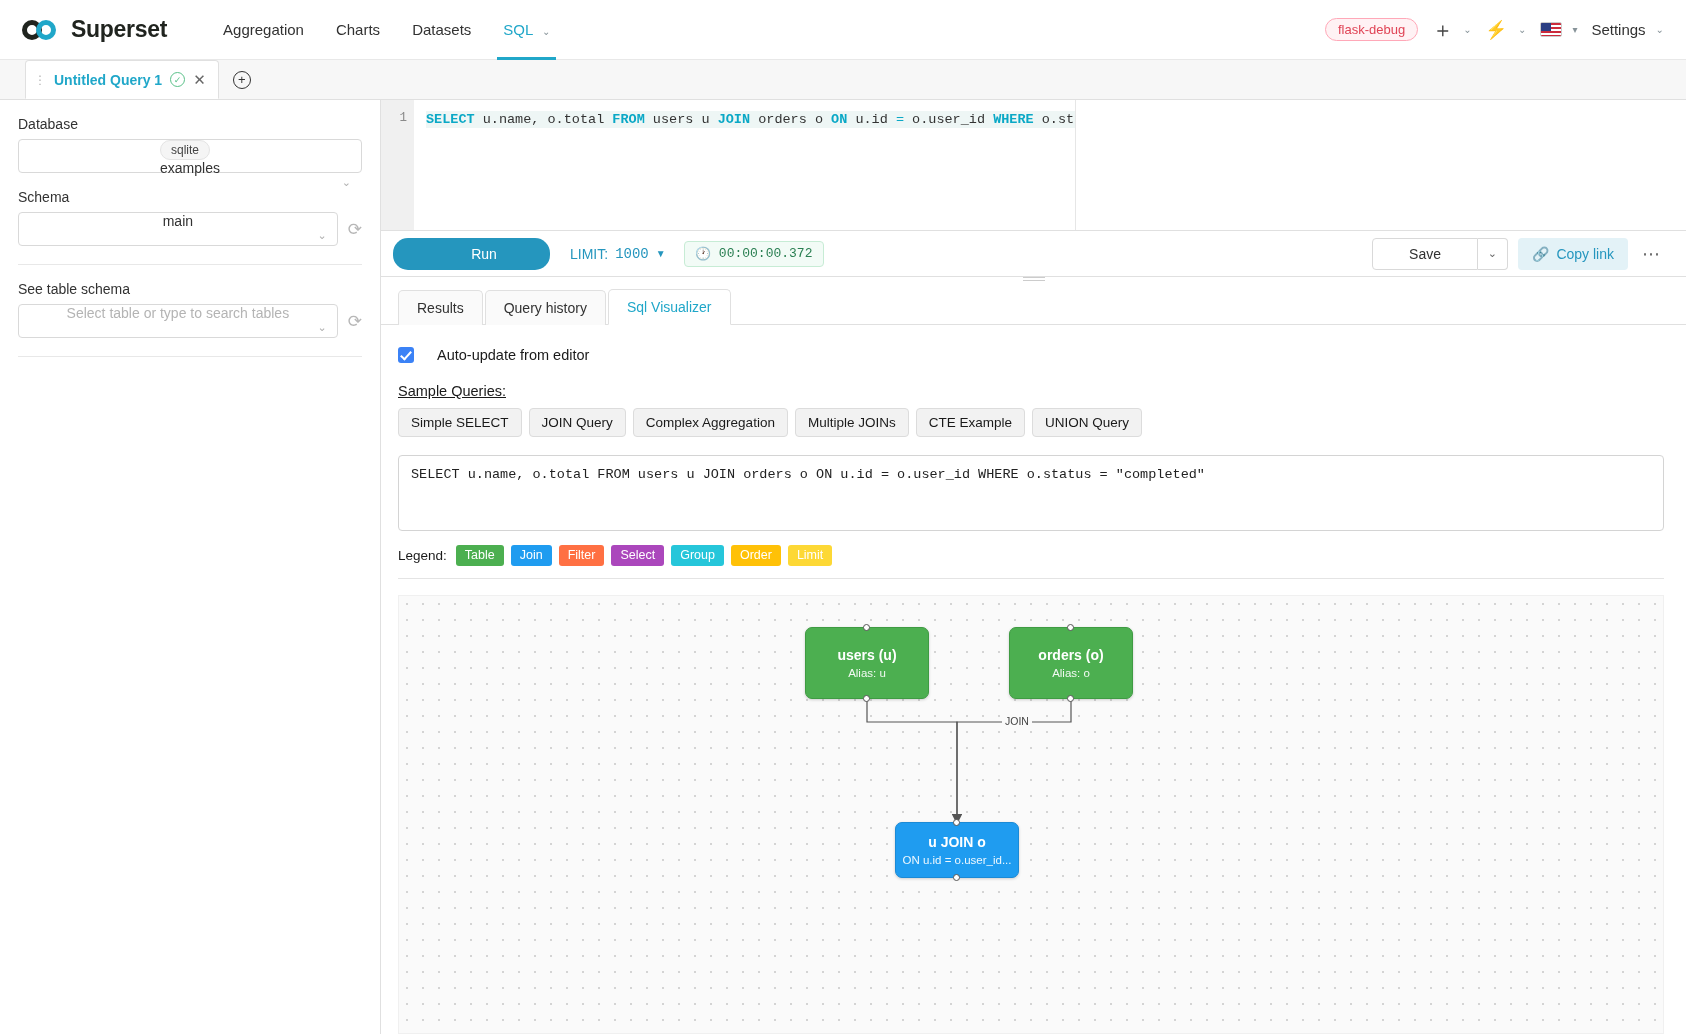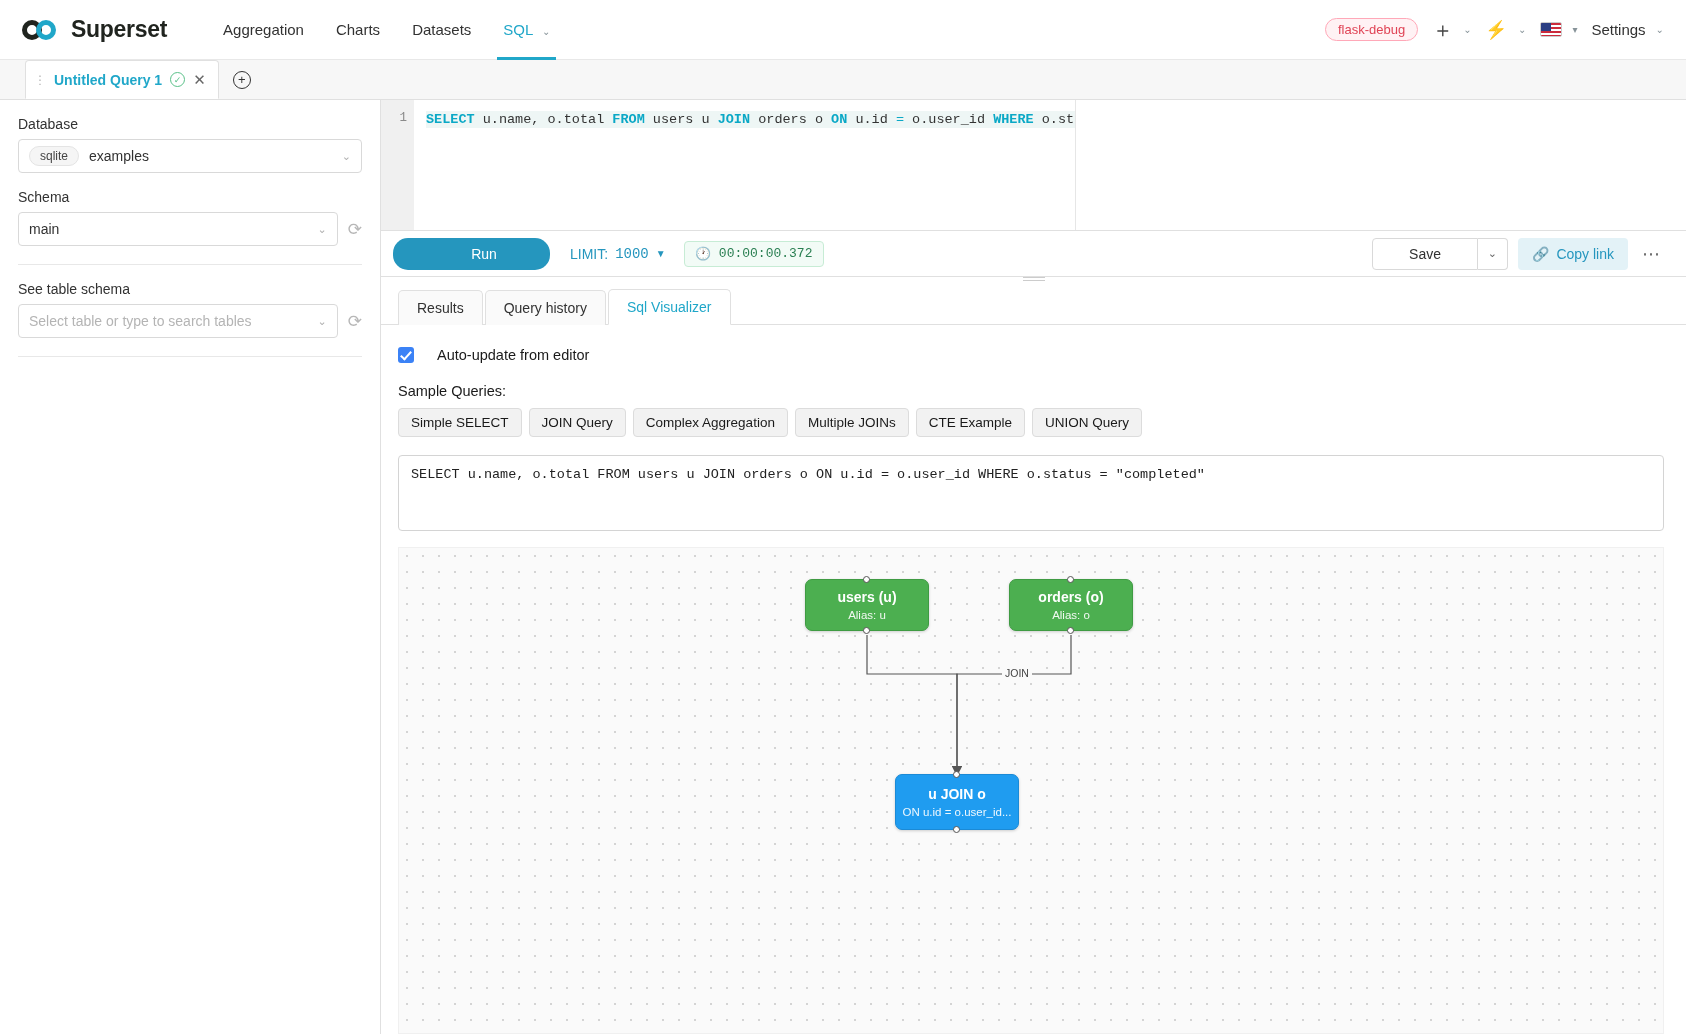--- a/index.html
+++ b/index.html
@@ -86,21 +86,21 @@
   
   .workspace { display:flex; height:calc(1034px - 60px - 40px); }
 
   .sidebar {
     width:381px; border-right:1px solid #e0e0e0; padding:16px 18px 0 18px;
     background:#fff; flex:0 0 381px;
   }
   .field-label { font-size:14px; color:#323232; margin-bottom:7px; }
   .select-box {
     height:34px; border:1px solid #d9d9d9; border-radius:4px; background:#fff;
-    display:flex; align-items:center; padding:0 10px; position:relative; cursor:pointer;
+    display:flex; align-items:center; padding:0 10px; position:relative; cursor:pointer;flex-direction:column;
   }
   .select-box .val { font-size:14px; color:#323232; }
   .select-box .val.placeholder { color:#b4b4b4; }
   .select-box .chev { margin-left:auto; color:#b0b0b0; font-size:11px; }
   .db-pill {
     background:#f5f5f5; border:1px solid #e4e4e4; border-radius:11px;
     font-size:12px; padding:2px 10px; margin-right:10px; color:#444;
   }
   .field-block { margin-bottom:16px; }
   .row-with-refresh { display:flex; align-items:center; gap:10px; }
@@ -200,21 +200,21 @@
   .autoupd { display:flex; align-items:center; gap:23px; margin-bottom:20px; }
   .cbx {
     width:16px; height:16px; background:#3b82f6; border-radius:3px; position:relative;
     cursor:pointer; flex:0 0 16px;
   }
   .cbx:after {
     content:""; position:absolute; left:5px; top:1.5px; width:4px; height:9px;
     border:solid #fff; border-width:0 2px 2px 0; transform:rotate(42deg);
   }
   .autoupd-label { font-size:14.5px; color:#1a1a1a; }
-  .sq-label { font-size:14.5px; color:#1a1a1a; margin-bottom:9px; }
+  .sq-label { font-size:14.5px; color:#1a1a1a; margin-bottom:9px;text-decoration:underline; }
   .sq-row { display:flex; gap:7px; margin-bottom:18px; flex-wrap:wrap; }
   .sq-btn {
     background:#f2f2f2; border:1px solid #dcdcdc; border-radius:4px;
     font-size:13.5px; padding:6px 12px; cursor:pointer; color:#1a1a1a;
   }
   .sql-textarea {
     width:100%; height:76px; border:1px solid #d4d4d4; border-radius:4px;
     font-family:"Liberation Mono", monospace; font-size:13.5px; color:#222;
     padding:10px 12px; resize:none; outline:none; line-height:1.4;
   }
@@ -234,21 +234,21 @@
     background-size:16px 16px; position:relative; overflow:hidden;
     border:1px solid #f0f0f0;
   }
   .node {
     position:absolute; border-radius:7px; color:#fff; text-align:center;
     display:flex; flex-direction:column; align-items:center; justify-content:center;
     box-shadow:0 1px 3px rgba(0,0,0,.18); cursor:pointer;
   }
   .node .n-title { font-size:14px; font-weight:bold; }
   .node .n-sub { font-size:11.5px; opacity:.92; margin-top:4px; }
-  .node.table { background:#4caf50; border:1px solid #3f9b43; width:124px; height:52px; }
+  .node.table { background:#4caf50; border:1px solid #3f9b43; width:124px; height:72px; }
   .node.join  { background:#1f9cf0; border:1px solid #1b8ad6; width:124px; height:56px; }
   .port {
     position:absolute; width:7px; height:7px; border-radius:50%;
     background:#fff; border:1.5px solid #555; left:50%; margin-left:-4px;
   }
   .port.top { top:-4px; }
   .port.bottom { bottom:-4px; }
   .edge-label {
     position:absolute; font-size:10.5px; color:#444; background:#fafafa; padding:0 3px;
   }
@@ -402,20 +402,32 @@
           <button class="sq-btn">Simple SELECT</button>
           <button class="sq-btn">JOIN Query</button>
           <button class="sq-btn">Complex Aggregation</button>
           <button class="sq-btn">Multiple JOINs</button>
           <button class="sq-btn">CTE Example</button>
           <button class="sq-btn">UNION Query</button>
         </div>
 
       <textarea class="sql-textarea" id="sql-textarea" spellcheck="false" style="">SELECT u.name, o.total FROM users u JOIN orders o ON u.id = o.user_id WHERE o.status = "completed"</textarea>
 
+      <div class="legend-row">
+        <span class="legend-label">Legend:</span>
+        <span id="legend-chips" style="display:flex;gap:7px;">
+            <span class="chip" style="background: rgb(76, 175, 80);">Table</span>
+            <span class="chip" style="background: rgb(31, 156, 240);">Join</span>
+            <span class="chip" style="background: rgb(255, 112, 67);">Filter</span>
+            <span class="chip" style="background: rgb(171, 71, 188);">Select</span>
+            <span class="chip" style="background: rgb(38, 198, 218);">Group</span>
+            <span class="chip" style="background: rgb(255, 193, 7);">Order</span>
+            <span class="chip" style="background: rgb(253, 216, 53);">Limit</span>
+          </span>
+      </div>
 
       <div class="canvas" id="graph-canvas">
         <svg id="graph-edges" width="100%" height="100%" style="position:absolute;inset:0;">
             <defs>
               <marker id="ar" markerWidth="9" markerHeight="9" refX="7" refY="4.5" orient="auto">
                 <path d="M0,0 L9,4.5 L0,9 z" fill="#555"></path>
               </marker>
             </defs>
             <path d="M468,87 L468,126 L558,126 L558,226" stroke="#555" fill="none" stroke-width="1.2" marker-end="url(#ar)"></path>
             <path d="M672,87 L672,126 L558,126 L558,226" stroke="#555" fill="none" stroke-width="1.2"></path>

